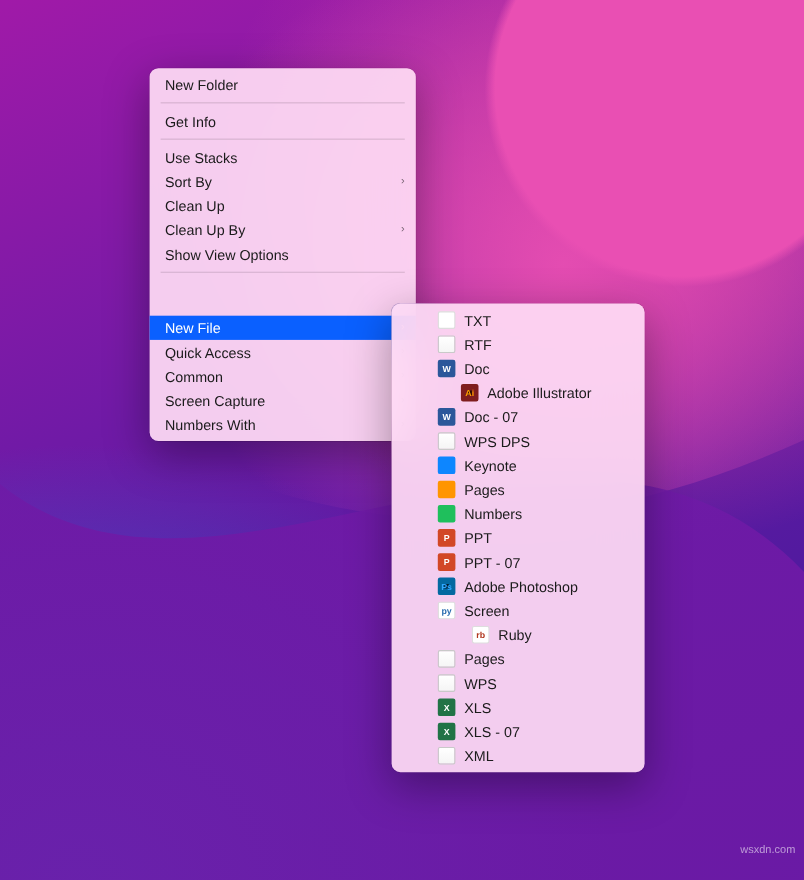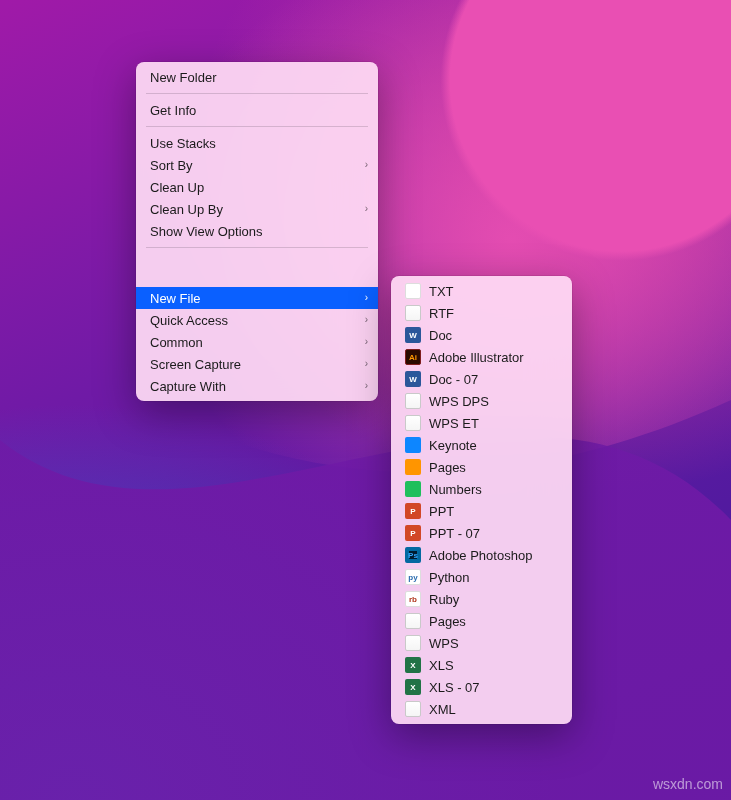--- a/index.html
+++ b/index.html
@@ -15,34 +15,34 @@
   .wave1 {
     position:absolute; inset:0;
     background: radial-gradient(ellipse 90% 70% at 70% 30%, rgba(233,79,179,0.9) 0%, transparent 55%);
     clip-path: path("M0,320 C150,420 380,560 731,400 L731,0 L0,0 Z");
   }
   .wave2 {
     position:absolute; inset:0;
     background: linear-gradient(180deg, rgba(160,26,168,0.0) 0%, rgba(111,26,166,0.9) 60%);
     clip-path: path("M0,440 C200,600 520,300 731,520 L731,800 L0,800 Z");
   }
-  .watermark { position:absolute; right:8px; bottom:8px; font-size:14px; color:rgba(255,255,255,0.55); }
+  .watermark { position:absolute; right:8px; bottom:22px; font-size:10px; color:rgba(255,255,255,0.55); }
 
   .menu {
     position:absolute;
     background: rgba(255, 220, 245, 0.92);
     backdrop-filter: blur(20px);
     border-radius: 8px;
     box-shadow: 0 0 0 0.5px rgba(0,0,0,0.15), 0 12px 40px rgba(0,0,0,0.35);
     padding: 4px 0;
     font-size: 13px;
     color: #1b1b1b;
   }
   .menu.main { left:136px; top:62px; width:242px; }
-  .menu.sub  { left:391px; top:276px; width:181px; }
+  .menu.sub  { left:356px; top:276px; width:230px;padding-left:28px; }
 
   .item {
     display:flex; align-items:center;
     height:22px; padding:0 20px 0 14px;
     position:relative; cursor:default;
     white-space:nowrap;
   }
   .item.selected { background:#0a60ff; color:#fff;margin-top:39px; }
   .item.selected .chev { color:#fff; }
   .chev {
@@ -54,26 +54,26 @@
   .icon {
     width:16px; height:16px; flex:0 0 16px; margin-right:8px;
     border-radius:2px; display:flex; align-items:center; justify-content:center;
     font-size:8px; font-weight:700; color:#fff; position:relative;
   }
   .icon::before { content:""; position:absolute; inset:0; border-radius:2px; }
   .ic-doc   { background:linear-gradient(#fff,#f5f5f5); border:1px solid #c9c9c9; color:#777; }
   .ic-word  { background:#2b579a; }
   .ic-xls   { background:#217346; }
   .ic-ppt   { background:#d24726; }
-  .ic-ai    { background:#2b0b00; color:#ff9a00; border:1px solid #7f1d1d; }
-  .ic-ps    { background:#001d33; color:#31a8ff; border:4px solid #0369a1; }
+  .ic-ai    { background:#2b0b00; color:#ff9a00; border:6px solid #7f1d1d;margin-left:21px; }
+  .ic-ps    { background:#001d33; color:#31a8ff; border:6px solid #0369a1; }
   .ic-key   { background:#0d86ff; }
   .ic-num   { background:#1fbf5c; }
   .ic-pages { background:#ff9500; }
-  .ic-ruby  { background:#fff; border:1px solid #ddd; color:#b1361e; }
+  .ic-ruby  { background:#fff; border:1px solid #ddd; color:#b1361e;margin-left:31px; }
   .ic-py    { background:#ffffff; border:1px solid #ddd; color:#2b6db0; }
   .ic-txt   { background:#fff; border:1px solid #ddd; color:#888; }
 </style>
 </head>
 <body>
 
 <div class="desktop">
   <div class="wave1"></div>
   <div class="wave2"></div>
 
@@ -114,21 +114,21 @@
       </div>
       <div class="item">
         <span>Common</span>
         <span class="chev">›</span>
       </div>
       <div class="item">
         <span>Screen Capture</span>
         <span class="chev">›</span>
       </div>
       <div class="item">
-        <span>Capture With</span>
+        <span>Numbers With</span>
         <span class="chev">›</span>
       </div>
     </div>
 
   <div class="menu sub" id="subMenu">
       <div class="item">
         <span class="icon ic-txt"></span>
         <span>TXT</span>
       </div>
       <div class="item">
@@ -145,24 +145,20 @@
       </div>
       <div class="item">
         <span class="icon ic-word">W</span>
         <span>Doc - 07</span>
       </div>
       <div class="item">
         <span class="icon ic-doc"></span>
         <span>WPS DPS</span>
       </div>
       <div class="item">
-        <span class="icon ic-doc"></span>
-        <span>WPS ET</span>
-      </div>
-      <div class="item">
         <span class="icon ic-key"></span>
         <span>Keynote</span>
       </div>
       <div class="item">
         <span class="icon ic-pages"></span>
         <span>Pages</span>
       </div>
       <div class="item">
         <span class="icon ic-num"></span>
         <span>Numbers</span>
@@ -174,21 +170,21 @@
       <div class="item">
         <span class="icon ic-ppt">P</span>
         <span>PPT - 07</span>
       </div>
       <div class="item">
         <span class="icon ic-ps">Ps</span>
         <span>Adobe Photoshop</span>
       </div>
       <div class="item">
         <span class="icon ic-py">py</span>
-        <span>Python</span>
+        <span>Screen</span>
       </div>
       <div class="item">
         <span class="icon ic-ruby">rb</span>
         <span>Ruby</span>
       </div>
       <div class="item">
         <span class="icon ic-doc"></span>
         <span>Pages</span>
       </div>
       <div class="item">

